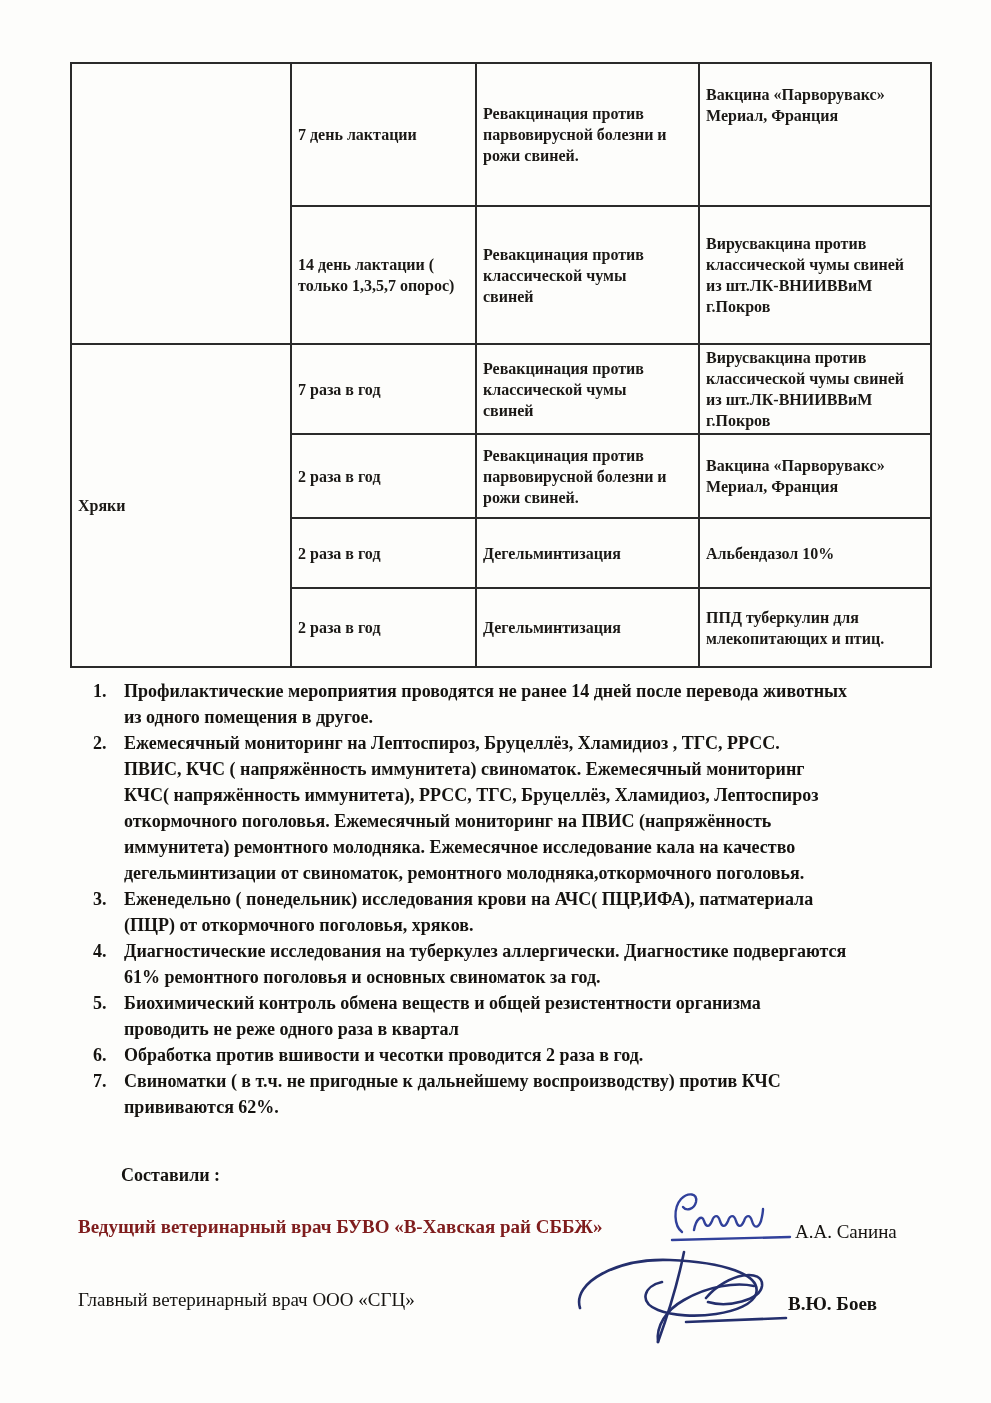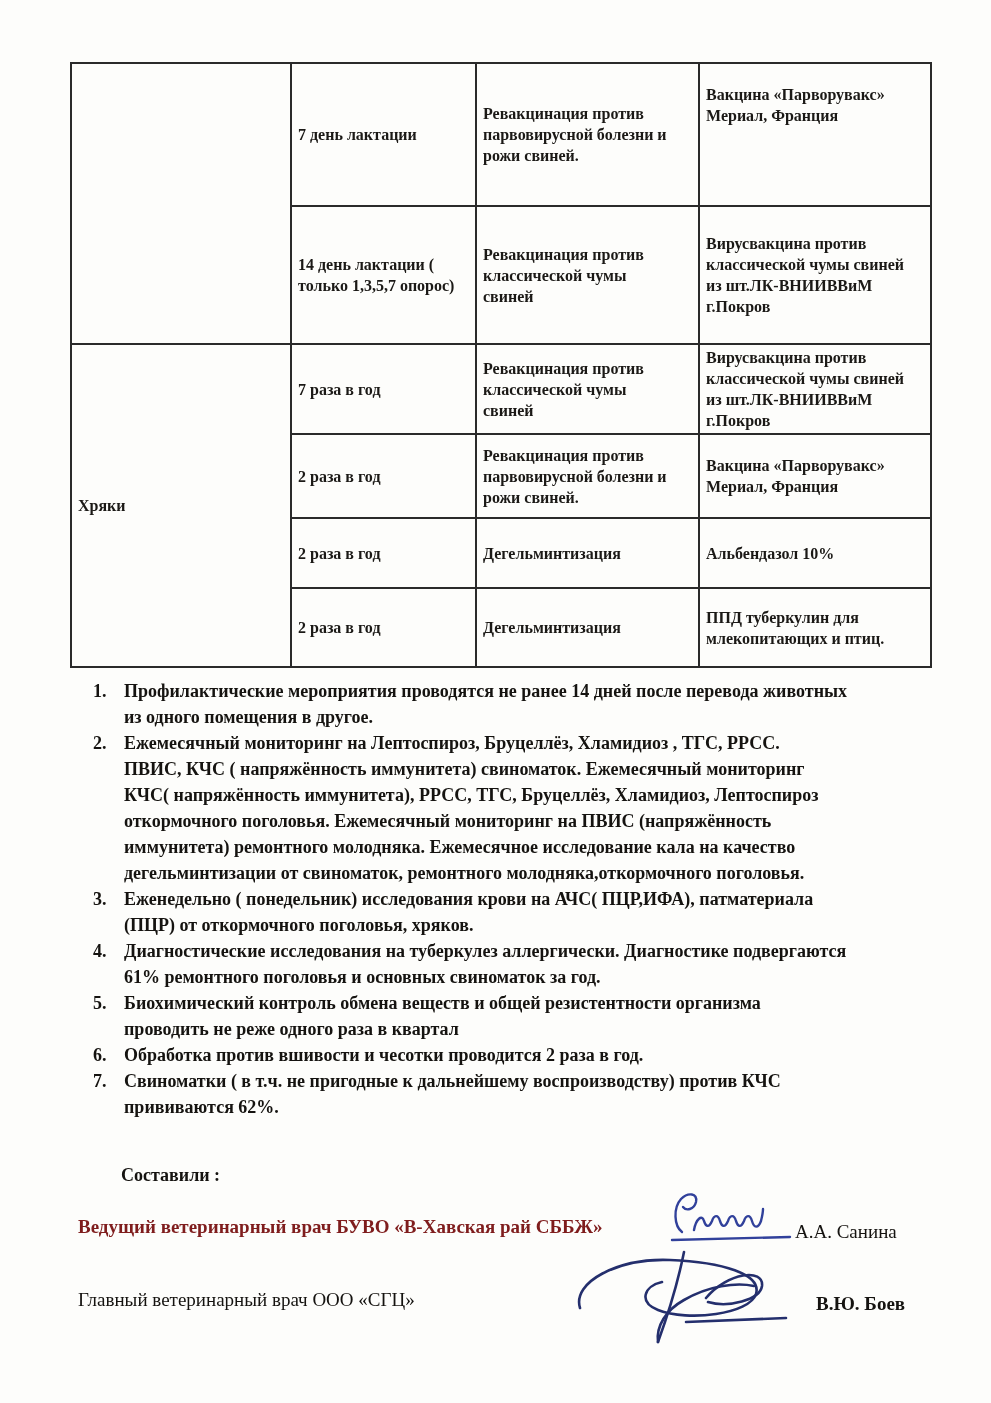--- a/index.html
+++ b/index.html
@@ -52,21 +52,21 @@
   .sig-name1{
     position:absolute;left:795px;top:1221px;
     font-weight:normal;font-size:19px;color:#151310;
   }
   .sig-role2{
     position:absolute;left:78px;top:1289px;
     font-weight:normal;font-size:19px;color:#151310;
   }
   .sig-name2{
     position:absolute;left:788px;top:1293px;
-    font-weight:bold;font-size:19px;color:#151310;margin-left:28px;
+    font-weight:bold;font-size:19px;color:#151310;
   }
   .sig-svg1{position:absolute;left:666px;top:1186px;}
   .sig-svg2{position:absolute;left:566px;top:1246px;}
 </style>
 </head>
 <body>
 
 <table class="vtable">
   <colgroup>
     <col style="width:220px">

